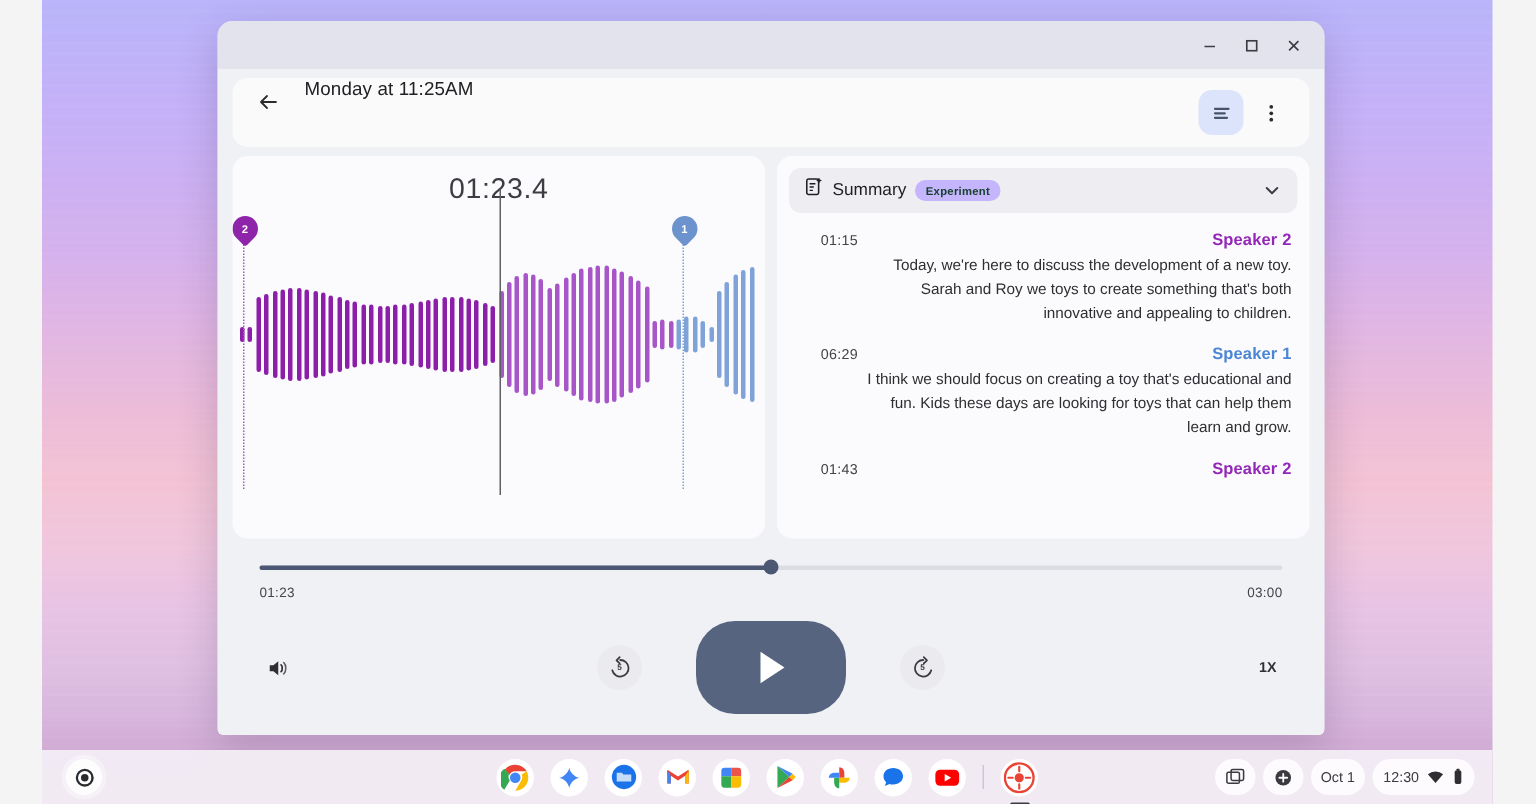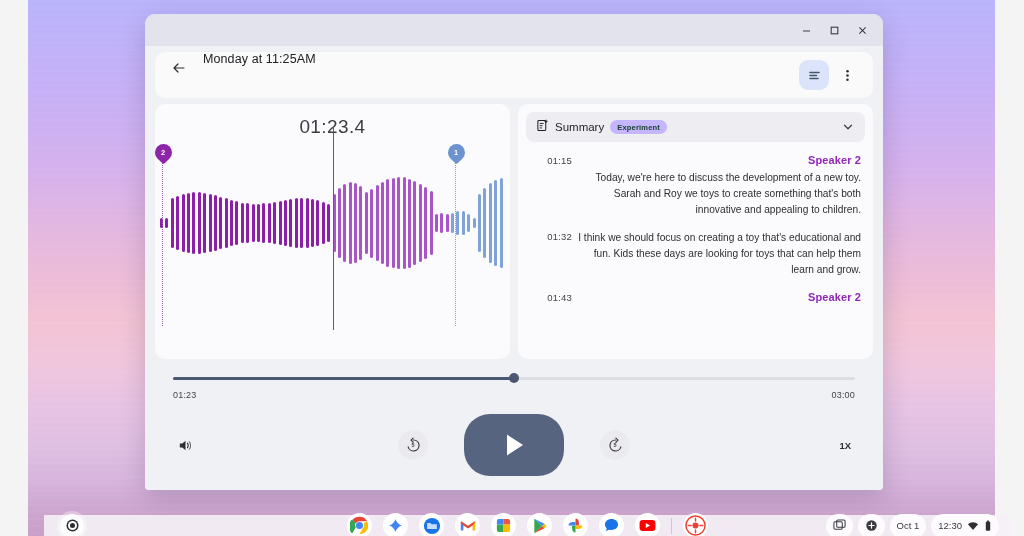--- a/index.html
+++ b/index.html
@@ -180,21 +180,21 @@
     top: 50%; left: 50%; transform: translate(-50%,-42%);
   }
   .play {
     width: 100px; height: 62px; border-radius: 26px; background: #576480;
     display: flex; align-items: center; justify-content: center;
     margin: 0 36px;
   }
 
   
   .shelf {
-    position: absolute; left: 44px; bottom: 0; width: 967px; height: 21px;
+    position: absolute; left: 28px; bottom: 0; width: 967px; height: 36px;
     background: rgba(244,240,246,0.92);
     display: flex; align-items: center;
   }
   .launcher {
     position: absolute; left: 16px; width: 24px; height: 24px; border-radius: 50%;
     background: #fdfdfd; display: flex; align-items: center; justify-content: center;
     box-shadow: 0 0 0 3px rgba(255,255,255,0.35);
   }
   .launcher i { width: 9px; height: 9px; border-radius: 50%; background: #2b2b2f; box-shadow: inset 0 0 0 2px #fdfdfd, 0 0 0 1.5px #2b2b2f; }
   .apps {
@@ -375,22 +375,23 @@
           </div>
           <div class="entries" id="entries">
               <div class="entry">
                 <div class="ts">01:15</div>
                 <div class="etext">
                   <div class="spk s2">Speaker 2</div>
                   <div class="line">Today, we're here to discuss the development of a new toy. Sarah and Roy we toys to create something that's both innovative and appealing to children.</div>
                 </div>
               </div>
               <div class="entry">
-                <div class="ts">01:32</div>
+                <div class="ts">06:29</div>
                 <div class="etext">
+                  <div class="spk s1">Speaker 1</div>
                   <div class="line">I think we should focus on creating a toy that's educational and fun. Kids these days are looking for toys that can help them learn and grow.</div>
                 </div>
               </div>
               <div class="entry">
                 <div class="ts">01:43</div>
                 <div class="etext">
                   <div class="spk s2">Speaker 2</div>
                 </div>
               </div>
             </div>

